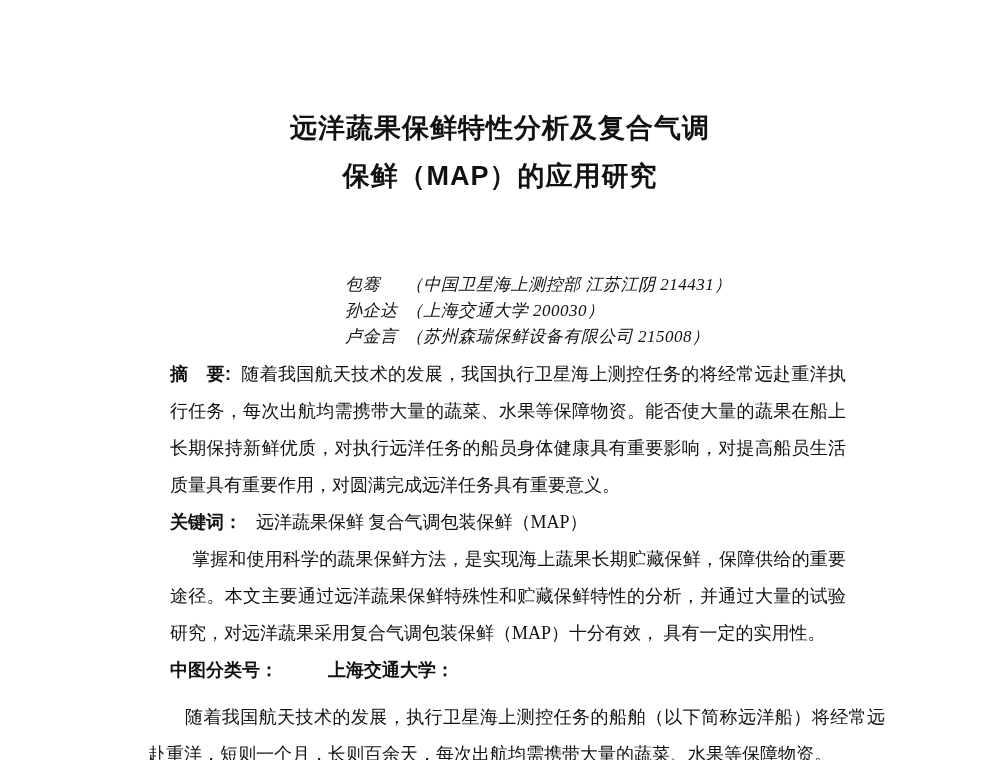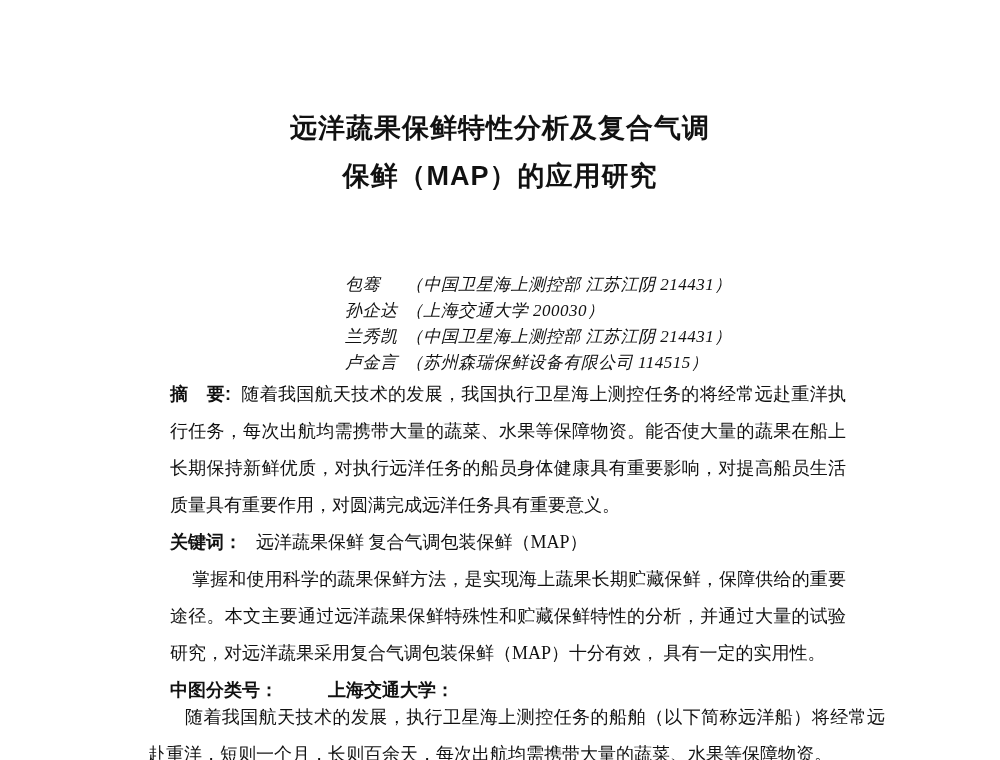--- a/index.html
+++ b/index.html
@@ -47,21 +47,20 @@
 
   #abstract-block {
     position: absolute;
     top: 356px; left: 170px;
     width: 676px;
     font-size: 18px;
     line-height: 37px;
     text-align: justify;
     word-break: break-all;
     overflow-wrap: anywhere;
-    margin-top: 20px;
   }
   .bold-label {
     font-family: "Liberation Sans", "DejaVu Sans", sans-serif;
     font-weight: bold;
     font-style: normal;
   }
   #abstract-label { margin-right: 10px; }
   #abstract-para-2 { text-indent: 22px; }
   #keywords-line .bold-label { margin-right: 14px; }
   #classification-line { white-space: nowrap; }
@@ -91,26 +90,22 @@
   <div id="authors">
     <span class="author-row">
       <span class="author-name">包骞</span>
       <span class="author-affiliation">（中国卫星海上测控部 江苏江阴 214431）</span>
     </span>
     <span class="author-row">
       <span class="author-name">孙企达</span>
       <span class="author-affiliation">（上海交通大学 200030）</span>
     </span>
     <span class="author-row">
-      <span class="author-name">兰秀凯</span>
-      <span class="author-affiliation">（中国卫星海上测控部 江苏江阴 214431）</span>
-    </span>
-    <span class="author-row">
       <span class="author-name">卢金言</span>
-      <span class="author-affiliation">（苏州森瑞保鲜设备有限公司 114515）</span>
+      <span class="author-affiliation">（苏州森瑞保鲜设备有限公司 215008）</span>
     </span>
   </div>
 
   <div id="abstract-block">
     <p id="abstract-para-1">
       <span id="abstract-label" class="bold-label">摘　要:</span><span>随着我国航天技术的发展，我国执行卫星海上测控任务的将经常远赴重洋执行任务，每次出航均需携带大量的蔬菜、水果等保障物资。能否使大量的蔬果在船上长期保持新鲜优质，对执行远洋任务的船员身体健康具有重要影响，对提高船员生活质量具有重要作用，对圆满完成远洋任务具有重要意义。</span>
     </p>
     <p id="keywords-line">
       <span class="bold-label">关键词：</span><span>远洋蔬果保鲜 复合气调包装保鲜（MAP）</span>
     </p>

